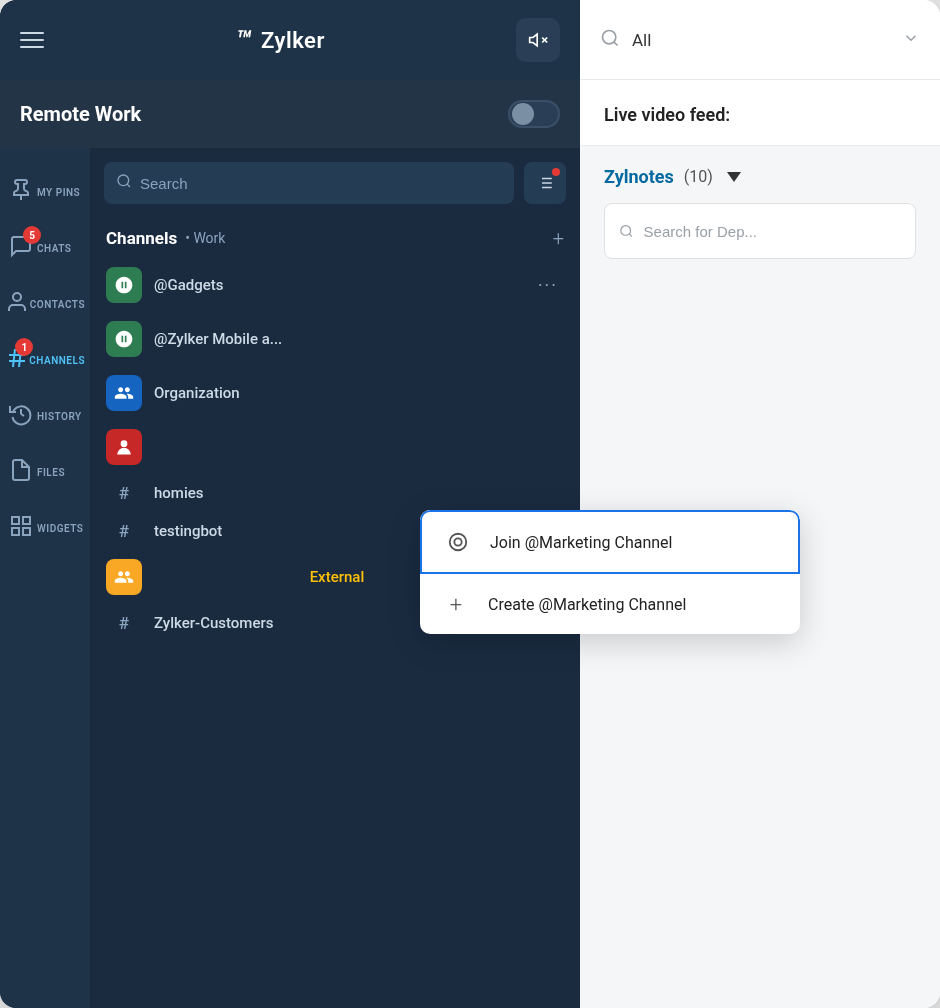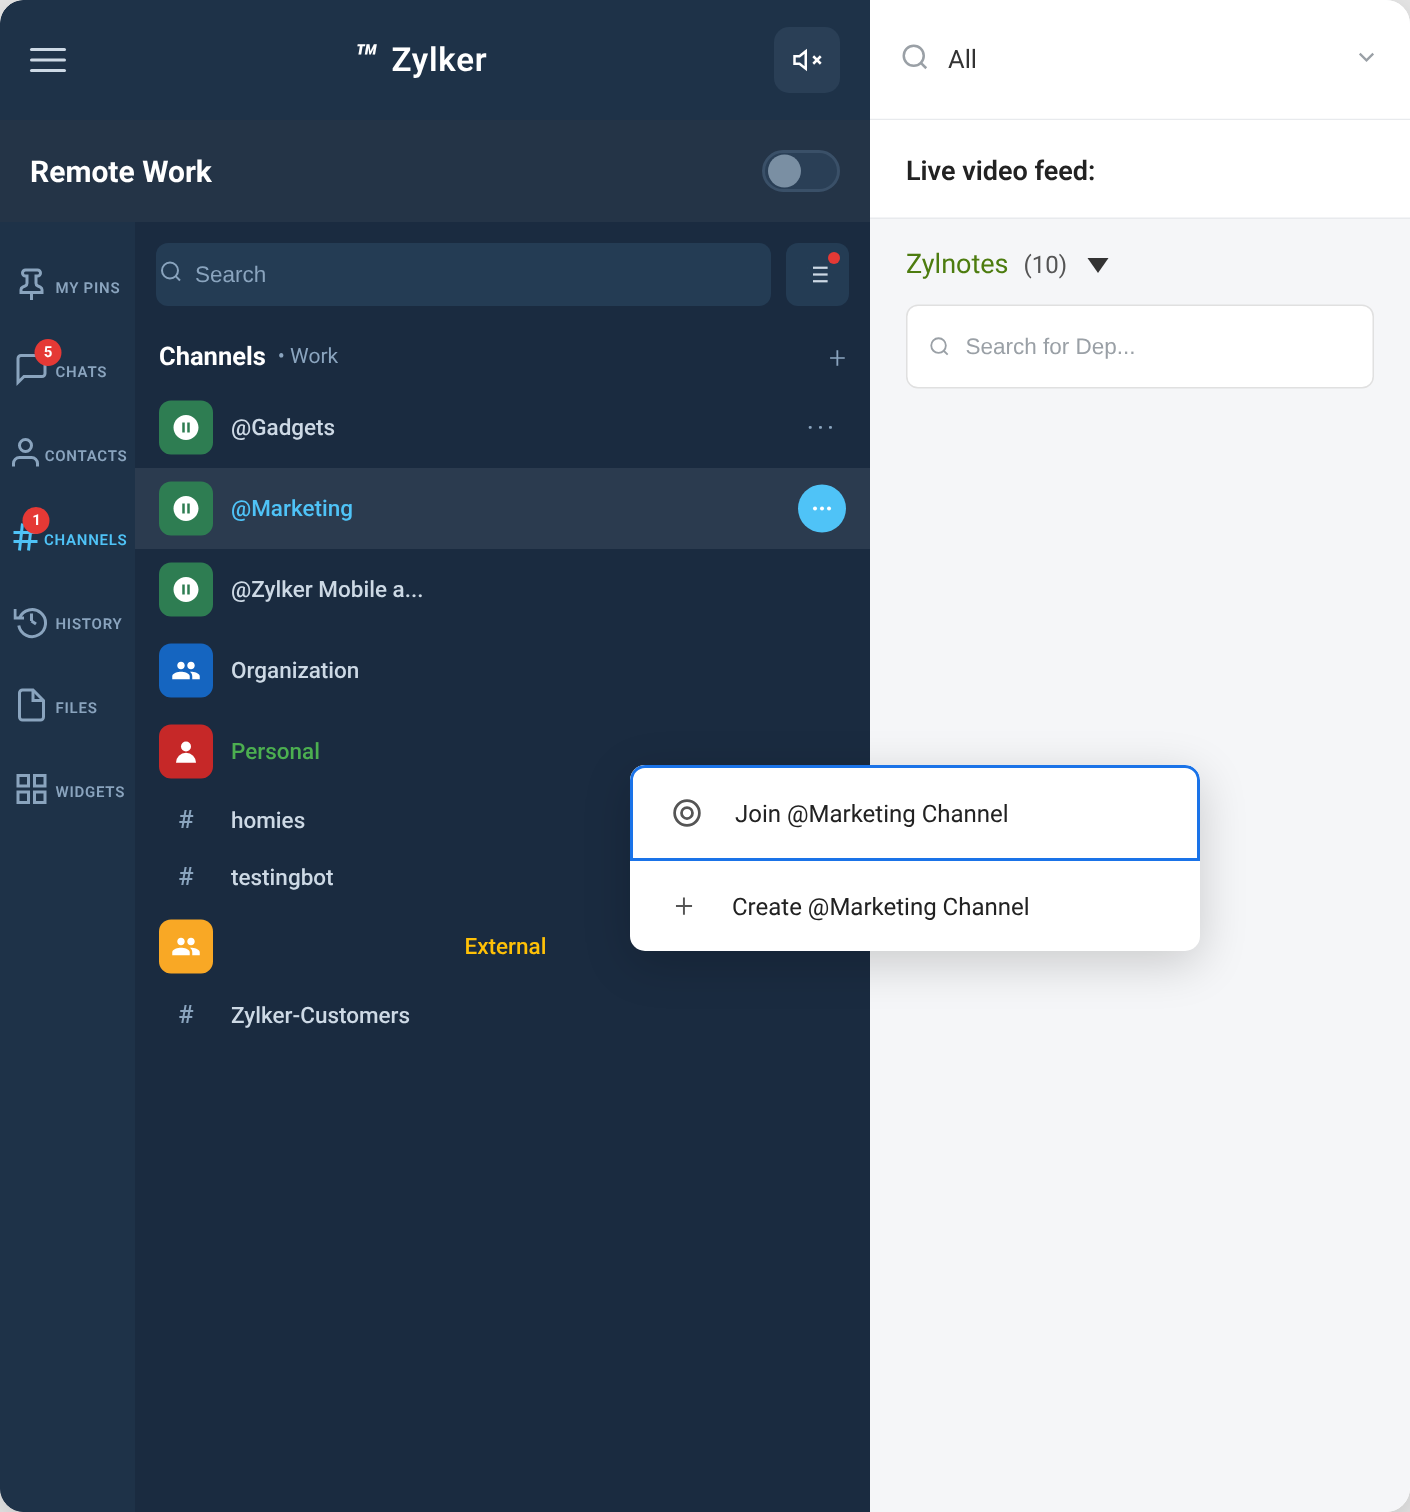--- a/index.html
+++ b/index.html
@@ -196,21 +196,21 @@
       padding: 14px 14px 10px;
       display: flex;
       gap: 10px;
     }
     .search-input-wrap {
       flex: 1;
       background: #243c54;
       border-radius: 8px;
       display: flex;
       align-items: center;
-      padding: 0 2px;
+      padding: 0 12px;
       height: 42px;
       gap: 8px;
     }
     .search-input-wrap svg {
       width: 16px;
       height: 16px;
       stroke: #8aa4be;
       fill: none;
       stroke-width: 2;
     }
@@ -396,23 +396,23 @@
       font-weight: 600;
       color: #222;
     }
     .zylnotes-section {
       padding: 20px 24px 16px;
       display: flex;
       align-items: center;
       gap: 10px;
     }
     .zylnotes-label {
-      color: #4d7c0f;
+      color: #0369a1;
       font-size: 18px;
-      font-weight: 400;
+      font-weight: 700;
     }
     .zylnotes-count {
       color: #555;
       font-size: 16px;
     }
     .chevron-down {
       width: 0; height: 0;
       border-left: 7px solid transparent;
       border-right: 7px solid transparent;
       border-top: 10px solid #333;
@@ -646,35 +646,20 @@
         <div class="channel-item">
           <div class="channel-avatar green">
             <svg viewBox="0 0 24 24" fill="white" stroke="none">
                 <path d="M12 2C6.48 2 2 6.48 2 12s4.48 10 10 10 10-4.48 10-10S17.52 2 12 2zm-1 14H9V8h2v8zm4 0h-2V8h2v8z"></path>
               </svg>
           </div>
           <span class="channel-name">@Gadgets</span>
           <span class="channel-more">···</span>
         </div>
 
-        <div class="channel-item active">
-          <div class="channel-avatar green">
-            <svg viewBox="0 0 24 24" fill="white" stroke="none">
-                <path d="M12 2C6.48 2 2 6.48 2 12s4.48 10 10 10 10-4.48 10-10S17.52 2 12 2zm-1 14H9V8h2v8zm4 0h-2V8h2v8z"></path>
-              </svg>
-          </div>
-          <span class="channel-name active-name">@Marketing</span>
-          <div class="channel-more-active">
-            <svg viewBox="0 0 24 24" fill="white">
-                <circle cx="5" cy="12" r="2"></circle>
-                <circle cx="12" cy="12" r="2"></circle>
-                <circle cx="19" cy="12" r="2"></circle>
-              </svg>
-          </div>
-        </div>
 
         <div class="channel-item">
           <div class="channel-avatar green">
             <svg viewBox="0 0 24 24" fill="white" stroke="none">
                 <path d="M12 2C6.48 2 2 6.48 2 12s4.48 10 10 10 10-4.48 10-10S17.52 2 12 2zm-1 14H9V8h2v8zm4 0h-2V8h2v8z"></path>
               </svg>
           </div>
           <span class="channel-name">@Zylker Mobile a...</span>
         </div>
 
@@ -687,21 +672,20 @@
           <span class="channel-name">Organization</span>
         </div>
 
         <div class="channel-item">
           <div class="channel-avatar red">
             <svg viewBox="0 0 24 24" fill="white" stroke="none">
                 <circle cx="12" cy="8" r="4"></circle>
                 <path d="M20 21a8 8 0 1 0-16 0"></path>
               </svg>
           </div>
-          <span class="channel-name green-text">Personal</span>
         </div>
 
         <div class="channel-item">
           <span class="channel-hash">#</span>
           <span class="channel-name">homies</span>
         </div>
 
         <div class="channel-item">
           <span class="channel-hash">#</span>
           <span class="channel-name">testingbot</span>

